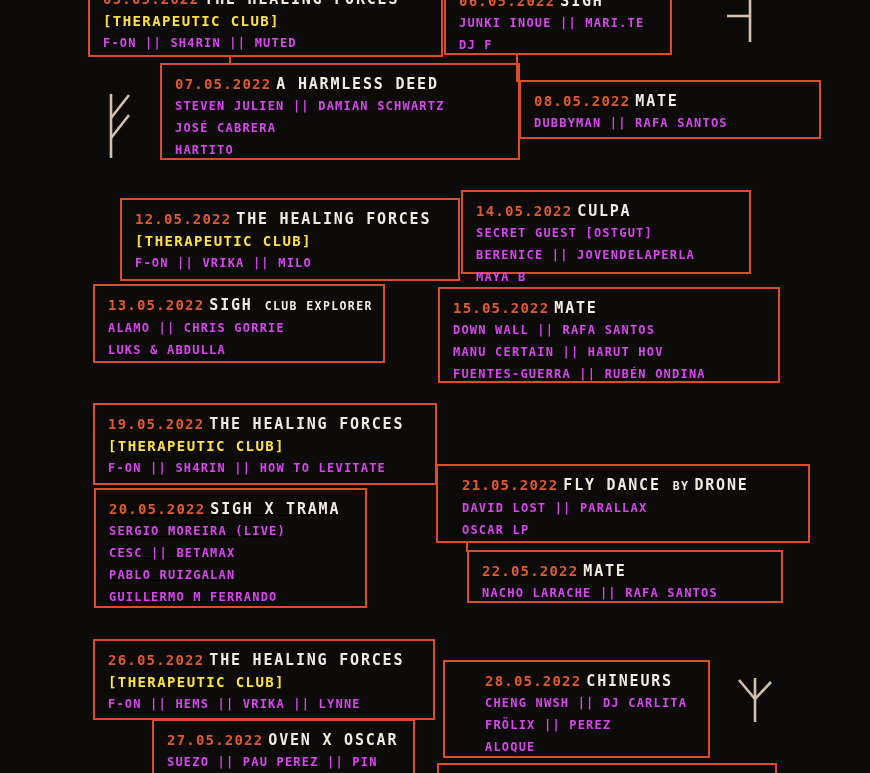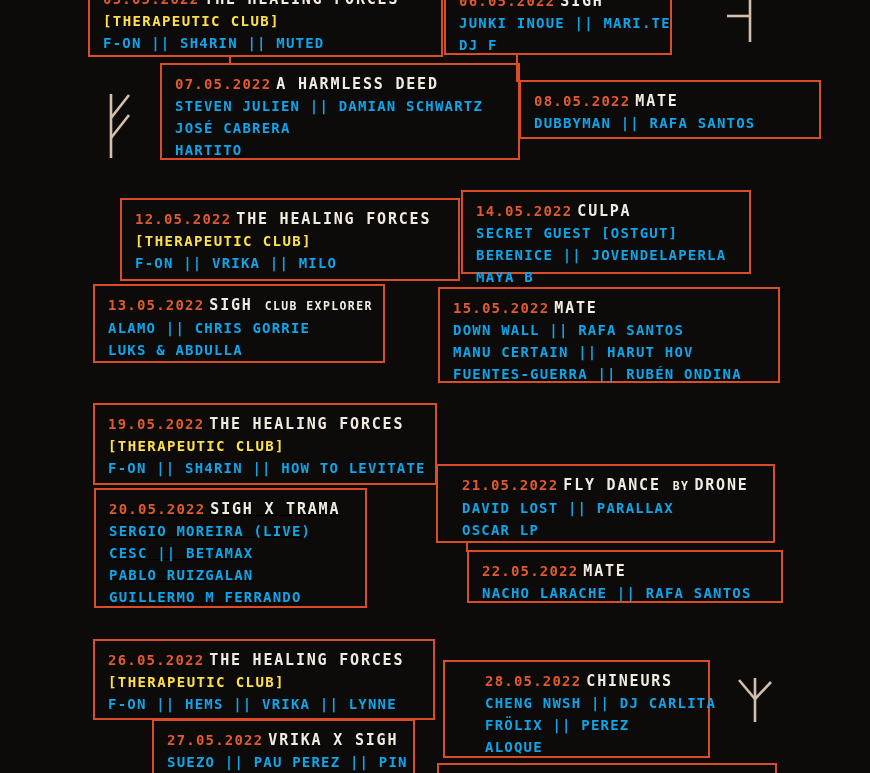--- a/index.html
+++ b/index.html
@@ -40,22 +40,22 @@
     font-size:11.5px;
     letter-spacing:1.4px;
     margin-left:12px;
   }
   .title2{
     color:#fde047;
     font-size:14px;
     letter-spacing:1.4px;
   }
   .lineup{
-    color:#0ea5e9;
-    font-size:14px;
+    color:#d946ef;
+    font-size:12px;
     letter-spacing:1.2px;
   }
   .connector{
     position:absolute;
     background:#d94e29;
   }
   .rune{
     position:absolute;
   }
   .rune svg line{
@@ -132,21 +132,21 @@
       <div class="row"><span class="date">15.05.2022</span><span class="title">MATE</span></div>
       <div class="row lineup">DOWN WALL || RAFA SANTOS</div>
       <div class="row lineup">MANU CERTAIN || HARUT HOV</div>
       <div class="row lineup">FUENTES-GUERRA || RUBÉN ONDINA</div>
     </div>
     <div class="event-box" style="left: 93px; top: 403px; width: 344px; height: 82px;">
       <div class="row"><span class="date">19.05.2022</span><span class="title">THE HEALING FORCES</span></div>
       <div class="row title2">[THERAPEUTIC CLUB]</div>
       <div class="row lineup">F-ON || SH4RIN || HOW TO LEVITATE</div>
     </div>
-    <div class="event-box" style="left: 436px; top: 464px; width: 339px; height: 79px; padding-left: 24px;">
+    <div class="event-box" style="left: 436px; top: 464px; width: 374px; height: 79px; padding-left: 24px;">
       <div class="row"><span class="date">21.05.2022</span><span class="title">FLY DANCE</span><span class="title-small">BY</span><span class="title">DRONE</span></div>
       <div class="row lineup">DAVID LOST || PARALLAX</div>
       <div class="row lineup">OSCAR LP</div>
     </div>
     <div class="event-box" style="left: 94px; top: 488px; width: 273px; height: 120px; text-decoration: underline;">
       <div class="row"><span class="date">20.05.2022</span><span class="title">SIGH X TRAMA</span></div>
       <div class="row lineup">SERGIO MOREIRA (LIVE)</div>
       <div class="row lineup">CESC || BETAMAX</div>
       <div class="row lineup">PABLO RUIZGALAN</div>
       <div class="row lineup">GUILLERMO M FERRANDO</div>
@@ -160,20 +160,20 @@
       <div class="row title2">[THERAPEUTIC CLUB]</div>
       <div class="row lineup">F-ON || HEMS || VRIKA || LYNNE</div>
     </div>
     <div class="event-box" style="left: 443px; top: 660px; width: 267px; height: 98px; padding-left: 40px;">
       <div class="row"><span class="date">28.05.2022</span><span class="title">CHINEURS</span></div>
       <div class="row lineup">CHENG NWSH || DJ CARLITA</div>
       <div class="row lineup">FRÖLIX || PEREZ</div>
       <div class="row lineup">ALOQUE</div>
     </div>
     <div class="event-box" style="left: 152px; top: 719px; width: 263px; height: 78px;">
-      <div class="row"><span class="date">27.05.2022</span><span class="title">VRIKA X SIGH</span></div>
+      <div class="row"><span class="date">27.05.2022</span><span class="title">OVEN X OSCAR</span></div>
       <div class="row lineup">SUEZO || PAU PEREZ || PIN</div>
     </div>
     <div class="event-box" style="left: 437px; top: 763px; width: 340px; height: 60px;"></div>
     <div class="connector" style="left: 229px; top: 55px; width: 2px; height: 10px;"></div>
     <div class="connector" style="left: 516px; top: 53px; width: 2px; height: 29px;"></div>
     <div class="connector" style="left: 466px; top: 542px; width: 2px; height: 10px;"></div>
   </div>
 
 </body></html>

